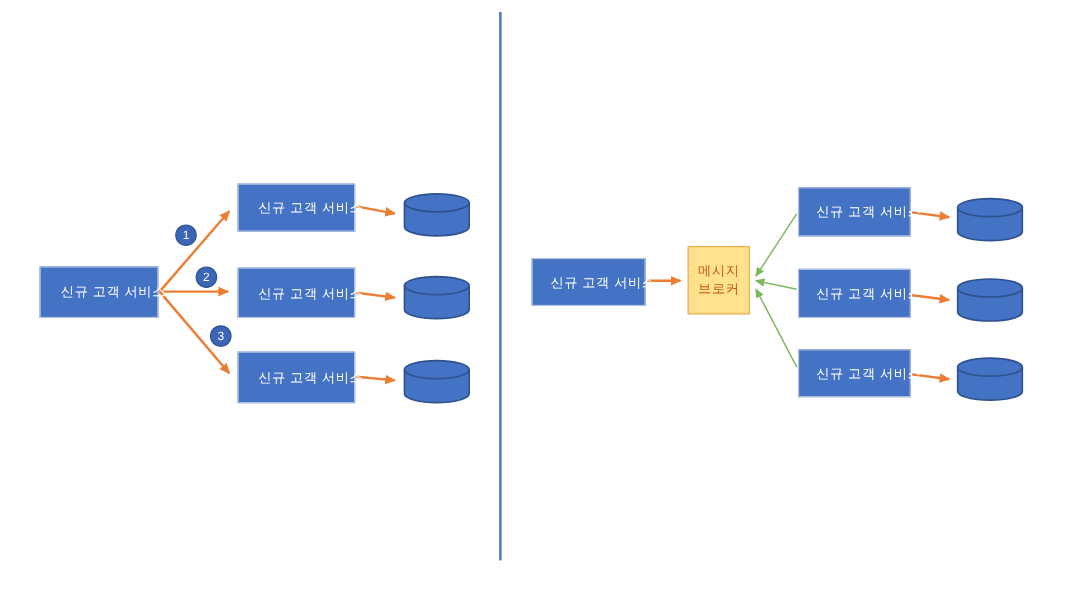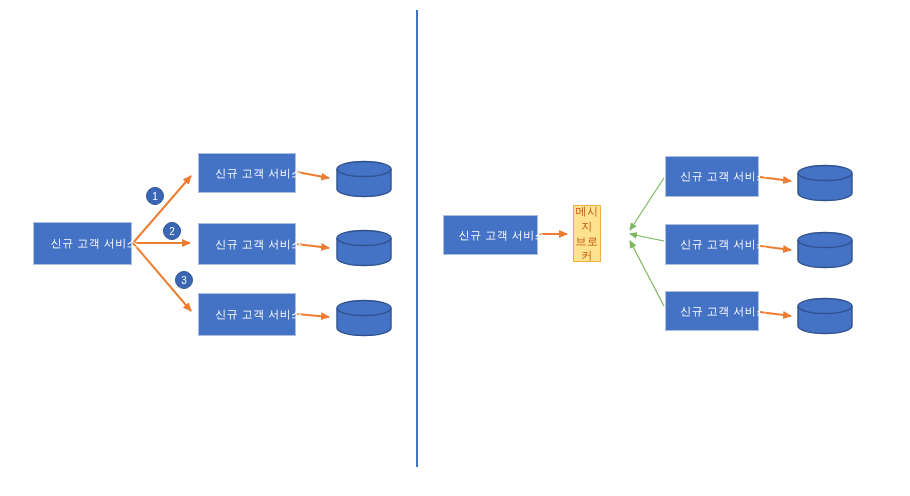--- a/index.html
+++ b/index.html
@@ -152,21 +152,21 @@
   </svg>
   <svg class="cylinder" style="left:336px; top:299px;" width="56" height="38" viewBox="0 0 56 38">
     <path d="M1,9 L1,29 A27,7.5 0 0 0 55,29 L55,9"></path>
     <ellipse cx="28" cy="9" rx="27" ry="7.5"></ellipse>
   </svg>
 
   <div class="service-box" style="left:443px; top:215px; width:95px; height:40px;">
     <span>신규 고객 서비스</span>
   </div>
 
-  <div class="broker-box" style="left:573px; top:205px; width:28px; height:57px;">
+  <div class="broker-box" style="left:573px; top:205px; width:52px; height:57px;">
     <span>메시지</span>
     <span>브로커</span>
   </div>
 
   <div class="service-box" style="left:665px; top:156px; width:94px; height:41px;">
     <span>신규 고객 서비스</span>
   </div>
   <div class="service-box" style="left:665px; top:224px; width:94px; height:41px;">
     <span>신규 고객 서비스</span>
   </div>

